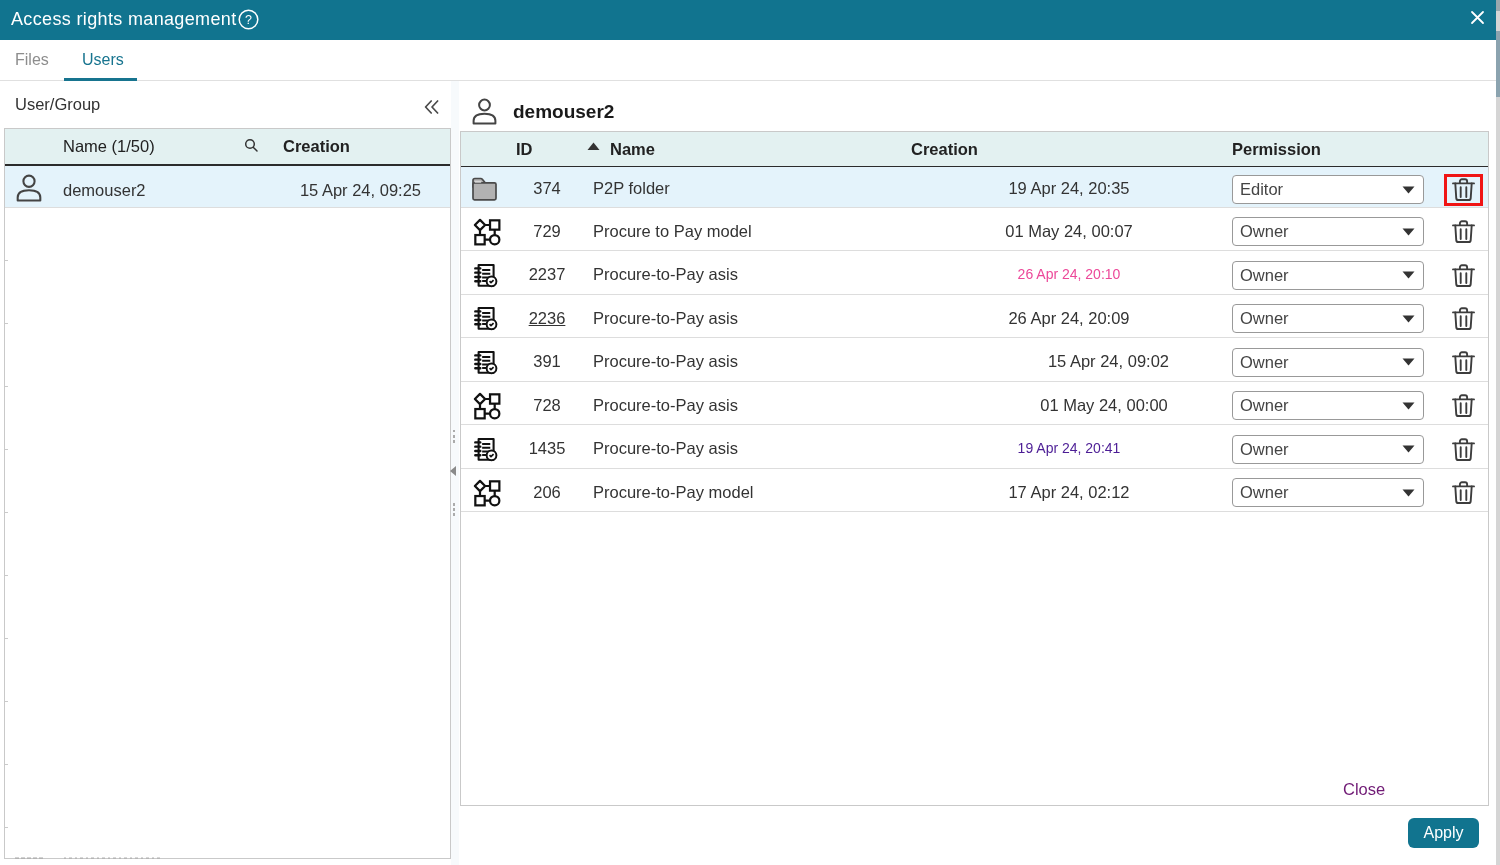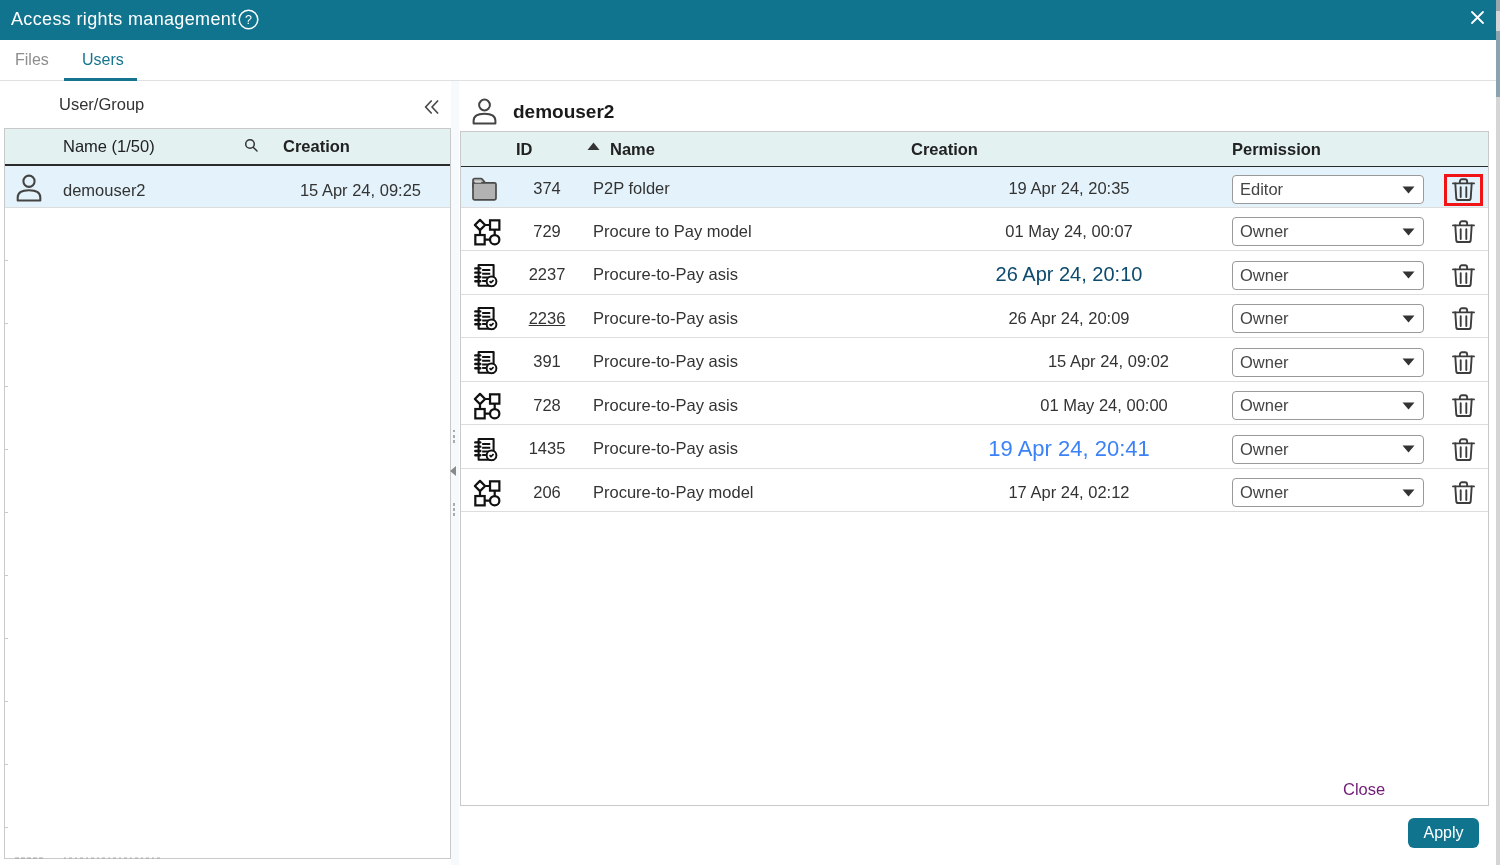--- a/index.html
+++ b/index.html
@@ -18,21 +18,21 @@
 </svg>
 <svg class="abs" style="left:1470px;top:10px;" width="15" height="15" viewBox="0 0 15 15">
   <path d="M2,2 L13,13 M13,2 L2,13" stroke="#fff" stroke-width="1.8" stroke-linecap="round"></path>
 </svg>
 
 <div class="abs" style="left:0;top:39.5px;width:1500px;height:41.5px;border-bottom:1px solid #e0e0e0;box-sizing:border-box;"></div>
 <div class="abs" style="left:15px;top:39.5px;height:40px;line-height:40px;font-size:16px;color:#8d8d8d;">Files</div>
 <div class="abs" style="left:82px;top:39.5px;height:40px;line-height:40px;font-size:16px;color:#17748f;">Users</div>
 <div class="abs" style="left:64px;top:78px;width:73px;height:3px;background:#17748f;"></div>
 
-<div class="abs" style="left:15px;top:81px;height:46px;line-height:46px;font-size:16.5px;color:#333;margin-left:44px;">User/Group</div>
+<div class="abs" style="left:15px;top:81px;height:46px;line-height:46px;font-size:16.5px;color:#333;">User/Group</div>
 <svg class="abs" style="left:424px;top:99.5px;" width="15" height="14" viewBox="0 0 15 14">
   <path d="M7.2,1 L1.6,7 L7.2,13 M13.6,1 L8,7 L13.6,13" fill="none" stroke="#4a4a4a" stroke-width="1.7" stroke-linecap="round" stroke-linejoin="round"></path>
 </svg>
 
 <div class="abs" style="left:3.5px;top:127.5px;width:447px;height:731px;border:1px solid #c9c9c9;box-sizing:border-box;background:#fff;"></div>
 
 <div class="abs" style="left:4.5px;top:128.5px;width:445px;height:35px;background:#e3f1f1;"></div>
 <div class="abs" style="left:4.5px;top:163.5px;width:445px;height:2px;background:#2b2b2b;"></div>
 <div class="abs" style="left:63px;top:128.5px;height:35px;line-height:35px;font-size:16.5px;font-weight:normal;color:#222;">Name (1/50)</div>
 <svg class="abs" style="left:244px;top:138px;" width="15" height="15" viewBox="0 0 15 15">
@@ -134,21 +134,21 @@
     <div class="abs" style="left:460.5px;top:293.8px;width:1027.5px;height:1px;background:#ddd;"></div>
     <div class="abs" style="left:472.5px;top:262.95px;"><svg width="26" height="26" viewBox="0 0 25 25">
     <path d="M5.4,2 H19.8 V21.8 H5.4 z" fill="none" stroke="#111" stroke-width="2" stroke-linejoin="round"></path>
     <path d="M2.2,5.2 H7 M2.2,9.3 H7 M2.2,13.4 H7 M2.2,17.5 H7" stroke="#111" stroke-width="2.3" stroke-linecap="round"></path>
     <path d="M8.8,6.8 H16.6 M8.8,10.4 H16.6 M8.8,14 H15.6 M8.8,17.4 H12.6" stroke="#111" stroke-width="1.9"></path>
     <circle cx="17.8" cy="17.6" r="4.7" fill="#fff" stroke="#111" stroke-width="1.9"></circle>
     <path d="M15.9,17.5 l1.4,1.4 l2.5,-2.5" fill="none" stroke="#111" stroke-width="1.6"></path>
   </svg></div>
     <div class="abs" style="left:497px;top:265.05px;width:100px;text-align:center;font-size:16.5px;color:#333;line-height:19px;">2237</div>
     <div class="abs" style="left:593px;top:265.05px;font-size:16.5px;color:#333;line-height:19px;">Procure-to-Pay asis</div>
-    <div class="abs" style="left:969px;top:265.05px;width:200px;text-align:center;font-size:20px;color:#0c4a6e;line-height:19px;">26 Apr 24, 20:10</div>
+    <div class="abs" style="left:969px;top:265.05px;width:200px;text-align:center;font-size:14px;color:#ec4899;line-height:19px;">26 Apr 24, 20:10</div>
     <div class="abs" style="left:1232px;top:260.55px;width:192px;height:29px;border:1px solid #999;border-radius:4px;background:#fff;box-sizing:border-box;font-size:16.5px;color:#444;line-height:27px;padding-left:7px;">Owner</div>
     <svg class="abs" style="left:1401.5px;top:271.3px;" width="13" height="8" viewBox="0 0 13 8">
       <path d="M0.5,0.5 H12.5 L6.5,7.5 z" fill="#333"></path>
     </svg>
     <svg class="abs" style="left:1451px;top:262.85px;" width="25" height="25" viewBox="0 0 25 25">
     <path d="M2,6.4 H23" stroke="#3d3d3d" stroke-width="1.9" stroke-linecap="round" fill="none"></path>
     <path d="M8.9,6.2 V4.3 c0,-1.15 0.93,-2.08 2.08,-2.08 h3.04 c1.15,0 2.08,0.93 2.08,2.08 V6.2" stroke="#3d3d3d" stroke-width="1.9" fill="none"></path>
     <path d="M4.3,6.5 l0.95,14.6 c0.07,1.1 0.98,1.95 2.08,1.95 h10.3 c1.1,0 2.01,-0.85 2.08,-1.95 L20.7,6.5" stroke="#3d3d3d" stroke-width="1.9" fill="none" stroke-linecap="round"></path>
     <path d="M9.7,10.2 V20 M15.3,10.2 V20" stroke="#3d3d3d" stroke-width="1.9" stroke-linecap="round" fill="none"></path>
   </svg>
@@ -218,21 +218,21 @@
     <div class="abs" style="left:460.5px;top:467.8px;width:1027.5px;height:1px;background:#ddd;"></div>
     <div class="abs" style="left:472.5px;top:436.95px;"><svg width="26" height="26" viewBox="0 0 25 25">
     <path d="M5.4,2 H19.8 V21.8 H5.4 z" fill="none" stroke="#111" stroke-width="2" stroke-linejoin="round"></path>
     <path d="M2.2,5.2 H7 M2.2,9.3 H7 M2.2,13.4 H7 M2.2,17.5 H7" stroke="#111" stroke-width="2.3" stroke-linecap="round"></path>
     <path d="M8.8,6.8 H16.6 M8.8,10.4 H16.6 M8.8,14 H15.6 M8.8,17.4 H12.6" stroke="#111" stroke-width="1.9"></path>
     <circle cx="17.8" cy="17.6" r="4.7" fill="#fff" stroke="#111" stroke-width="1.9"></circle>
     <path d="M15.9,17.5 l1.4,1.4 l2.5,-2.5" fill="none" stroke="#111" stroke-width="1.6"></path>
   </svg></div>
     <div class="abs" style="left:497px;top:439.05px;width:100px;text-align:center;font-size:16.5px;color:#333;line-height:19px;">1435</div>
     <div class="abs" style="left:593px;top:439.05px;font-size:16.5px;color:#333;line-height:19px;">Procure-to-Pay asis</div>
-    <div class="abs" style="left:969px;top:439.05px;width:200px;text-align:center;font-size:22px;color:#3b82f6;line-height:19px;">19 Apr 24, 20:41</div>
+    <div class="abs" style="left:969px;top:439.05px;width:200px;text-align:center;font-size:14px;color:#4c1d95;line-height:19px;">19 Apr 24, 20:41</div>
     <div class="abs" style="left:1232px;top:434.55px;width:192px;height:29px;border:1px solid #999;border-radius:4px;background:#fff;box-sizing:border-box;font-size:16.5px;color:#444;line-height:27px;padding-left:7px;">Owner</div>
     <svg class="abs" style="left:1401.5px;top:445.3px;" width="13" height="8" viewBox="0 0 13 8">
       <path d="M0.5,0.5 H12.5 L6.5,7.5 z" fill="#333"></path>
     </svg>
     <svg class="abs" style="left:1451px;top:436.85px;" width="25" height="25" viewBox="0 0 25 25">
     <path d="M2,6.4 H23" stroke="#3d3d3d" stroke-width="1.9" stroke-linecap="round" fill="none"></path>
     <path d="M8.9,6.2 V4.3 c0,-1.15 0.93,-2.08 2.08,-2.08 h3.04 c1.15,0 2.08,0.93 2.08,2.08 V6.2" stroke="#3d3d3d" stroke-width="1.9" fill="none"></path>
     <path d="M4.3,6.5 l0.95,14.6 c0.07,1.1 0.98,1.95 2.08,1.95 h10.3 c1.1,0 2.01,-0.85 2.08,-1.95 L20.7,6.5" stroke="#3d3d3d" stroke-width="1.9" fill="none" stroke-linecap="round"></path>
     <path d="M9.7,10.2 V20 M15.3,10.2 V20" stroke="#3d3d3d" stroke-width="1.9" stroke-linecap="round" fill="none"></path>
   </svg>

